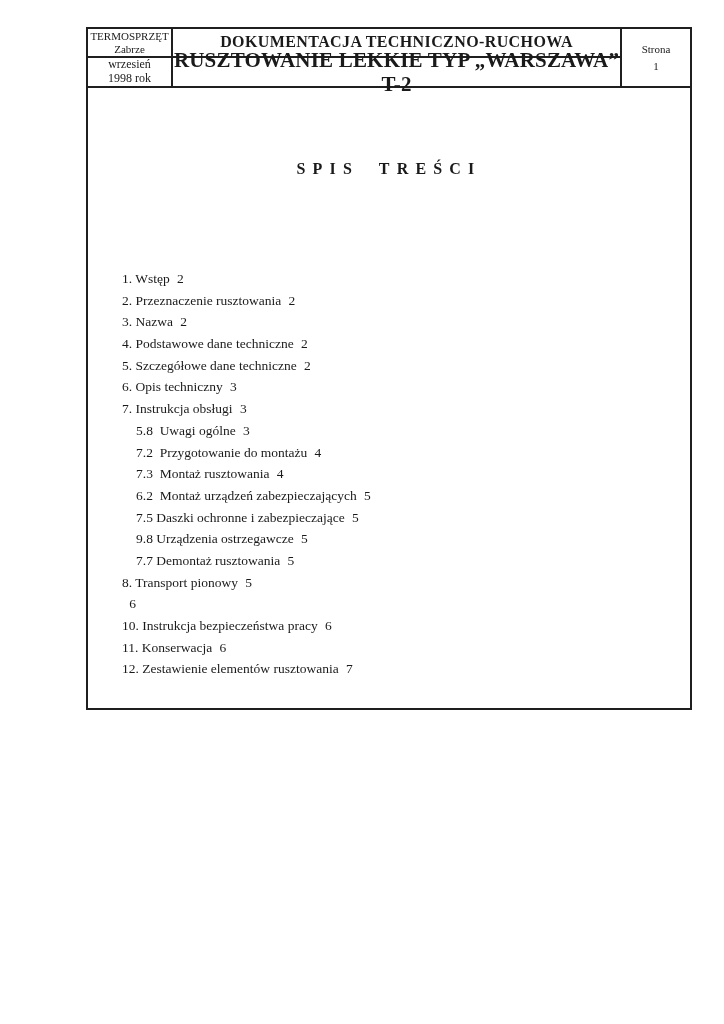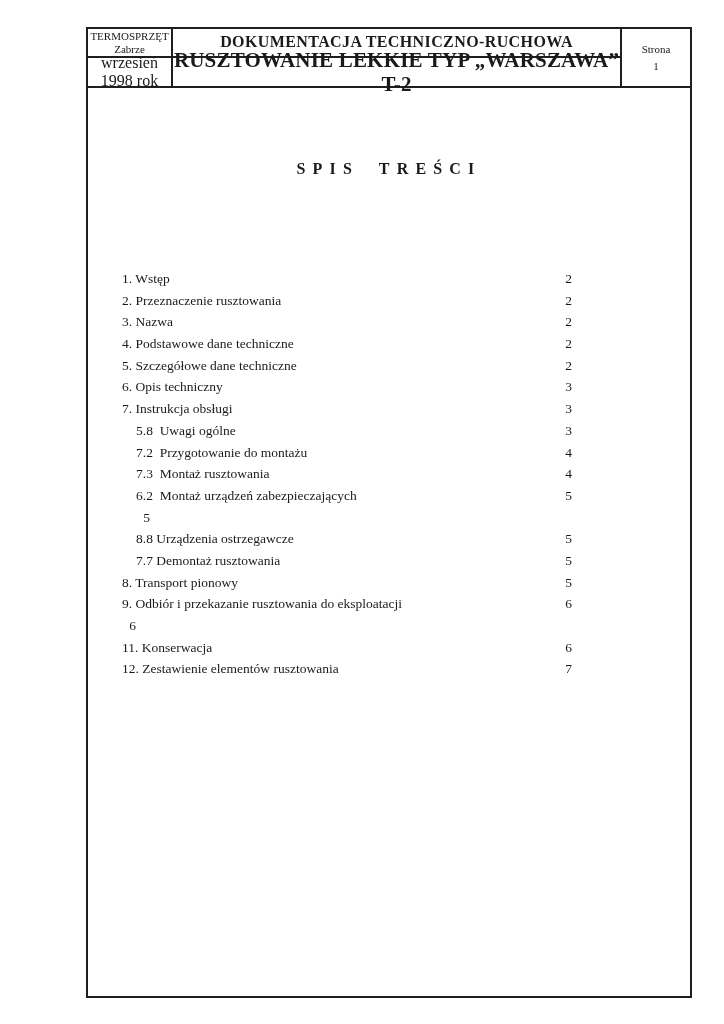--- a/index.html
+++ b/index.html
@@ -1,47 +1,47 @@
 <!DOCTYPE html>
 <html><head>
 <meta charset="utf-8">
 <style>
   * { margin:0; padding:0; box-sizing:border-box; }
   html,body { width:724px; height:1024px; background:#ffffff;
     font-family:"Liberation Serif", serif; color:#1a1a1a; }
   .page { position:relative; width:724px; height:1024px; background:#fff; overflow:hidden; }
 
   .sheet-frame {
-    position:absolute; left:86px; top:27px; width:606px; height:971px;
+    position:absolute; left:86px; top:27px; width:606px; height:683px;
     border:2px solid #1f1f1f; background:#fff;
   }
 
   .header-table {
     display:grid;
     grid-template-columns:85px 1fr 68px;
     grid-template-rows:29px 28px;
     border-bottom:2px solid #1f1f1f;
   }
   .hcell { display:flex; flex-direction:column; align-items:center; justify-content:center;
     text-align:center; line-height:1.15; }
   .cell-company { grid-column:1; grid-row:1; border-right:2px solid #1f1f1f; border-bottom:2px solid #1f1f1f; font-size:11px; }
-  .cell-date    { grid-column:1; grid-row:2; border-right:2px solid #1f1f1f; font-size:16px; }
+  .cell-date    { grid-column:1; grid-row:2; border-right:2px solid #1f1f1f; font-size:12px; }
   .cell-title   { grid-column:2; grid-row:1; border-right:2px solid #1f1f1f; border-bottom:2px solid #1f1f1f;
                   font-size:16px; font-weight:bold; letter-spacing:0.4px; }
   .cell-subtitle{ grid-column:2; grid-row:2; border-right:2px solid #1f1f1f;
                   font-size:21px; font-weight:bold; letter-spacing:0.2px; }
   .cell-page    { grid-column:3; grid-row:1 / span 2; font-size:11px; line-height:1.5; }
 
   .toc-title {
     margin-top:72px; text-align:center;
     font-size:16px; font-weight:bold;
     letter-spacing:0.45em; word-spacing:0.55em;
   }
   .toc-list { margin-top:93px; margin-left:34px; margin-right:118px; }
-  .toc-row { display:flex; justify-content:space-between; align-items:baseline;
+  .toc-row { display:flex; align-items:baseline;
     height:21.7px; font-size:13.5px; }
   .toc-row.sub { padding-left:14px; }
   .toc-label { white-space:pre; }
   .toc-page { text-align:right; min-width:14px; }
 </style>
 </head>
 <body>
 
 <div class="page">
   <div class="sheet-frame">
@@ -108,39 +108,40 @@
         </div>
       <div class="toc-row sub">
           <span class="toc-label">7.3  Montaż rusztowania</span>
           <span class="toc-page">4</span>
         </div>
       <div class="toc-row sub">
           <span class="toc-label">6.2  Montaż urządzeń zabezpieczających</span>
           <span class="toc-page">5</span>
         </div>
       <div class="toc-row sub">
+          <span class="toc-label">7.5 Daszki ochronne i zabezpieczające</span>
           <span class="toc-page">5</span>
         </div>
       <div class="toc-row sub">
-          <span class="toc-label">8.8 Urządzenia ostrzegawcze</span>
+          <span class="toc-label">9.8 Urządzenia ostrzegawcze</span>
           <span class="toc-page">5</span>
         </div>
       <div class="toc-row sub">
           <span class="toc-label">7.7 Demontaż rusztowania</span>
           <span class="toc-page">5</span>
         </div>
       <div class="toc-row">
           <span class="toc-label">8. Transport pionowy</span>
           <span class="toc-page">5</span>
         </div>
       <div class="toc-row">
-          <span class="toc-label">9. Odbiór i przekazanie rusztowania do eksploatacji</span>
           <span class="toc-page">6</span>
         </div>
       <div class="toc-row">
+          <span class="toc-label">10. Instrukcja bezpieczeństwa pracy</span>
           <span class="toc-page">6</span>
         </div>
       <div class="toc-row">
           <span class="toc-label">11. Konserwacja</span>
           <span class="toc-page">6</span>
         </div>
       <div class="toc-row">
           <span class="toc-label">12. Zestawienie elementów rusztowania</span>
           <span class="toc-page">7</span>
         </div>

